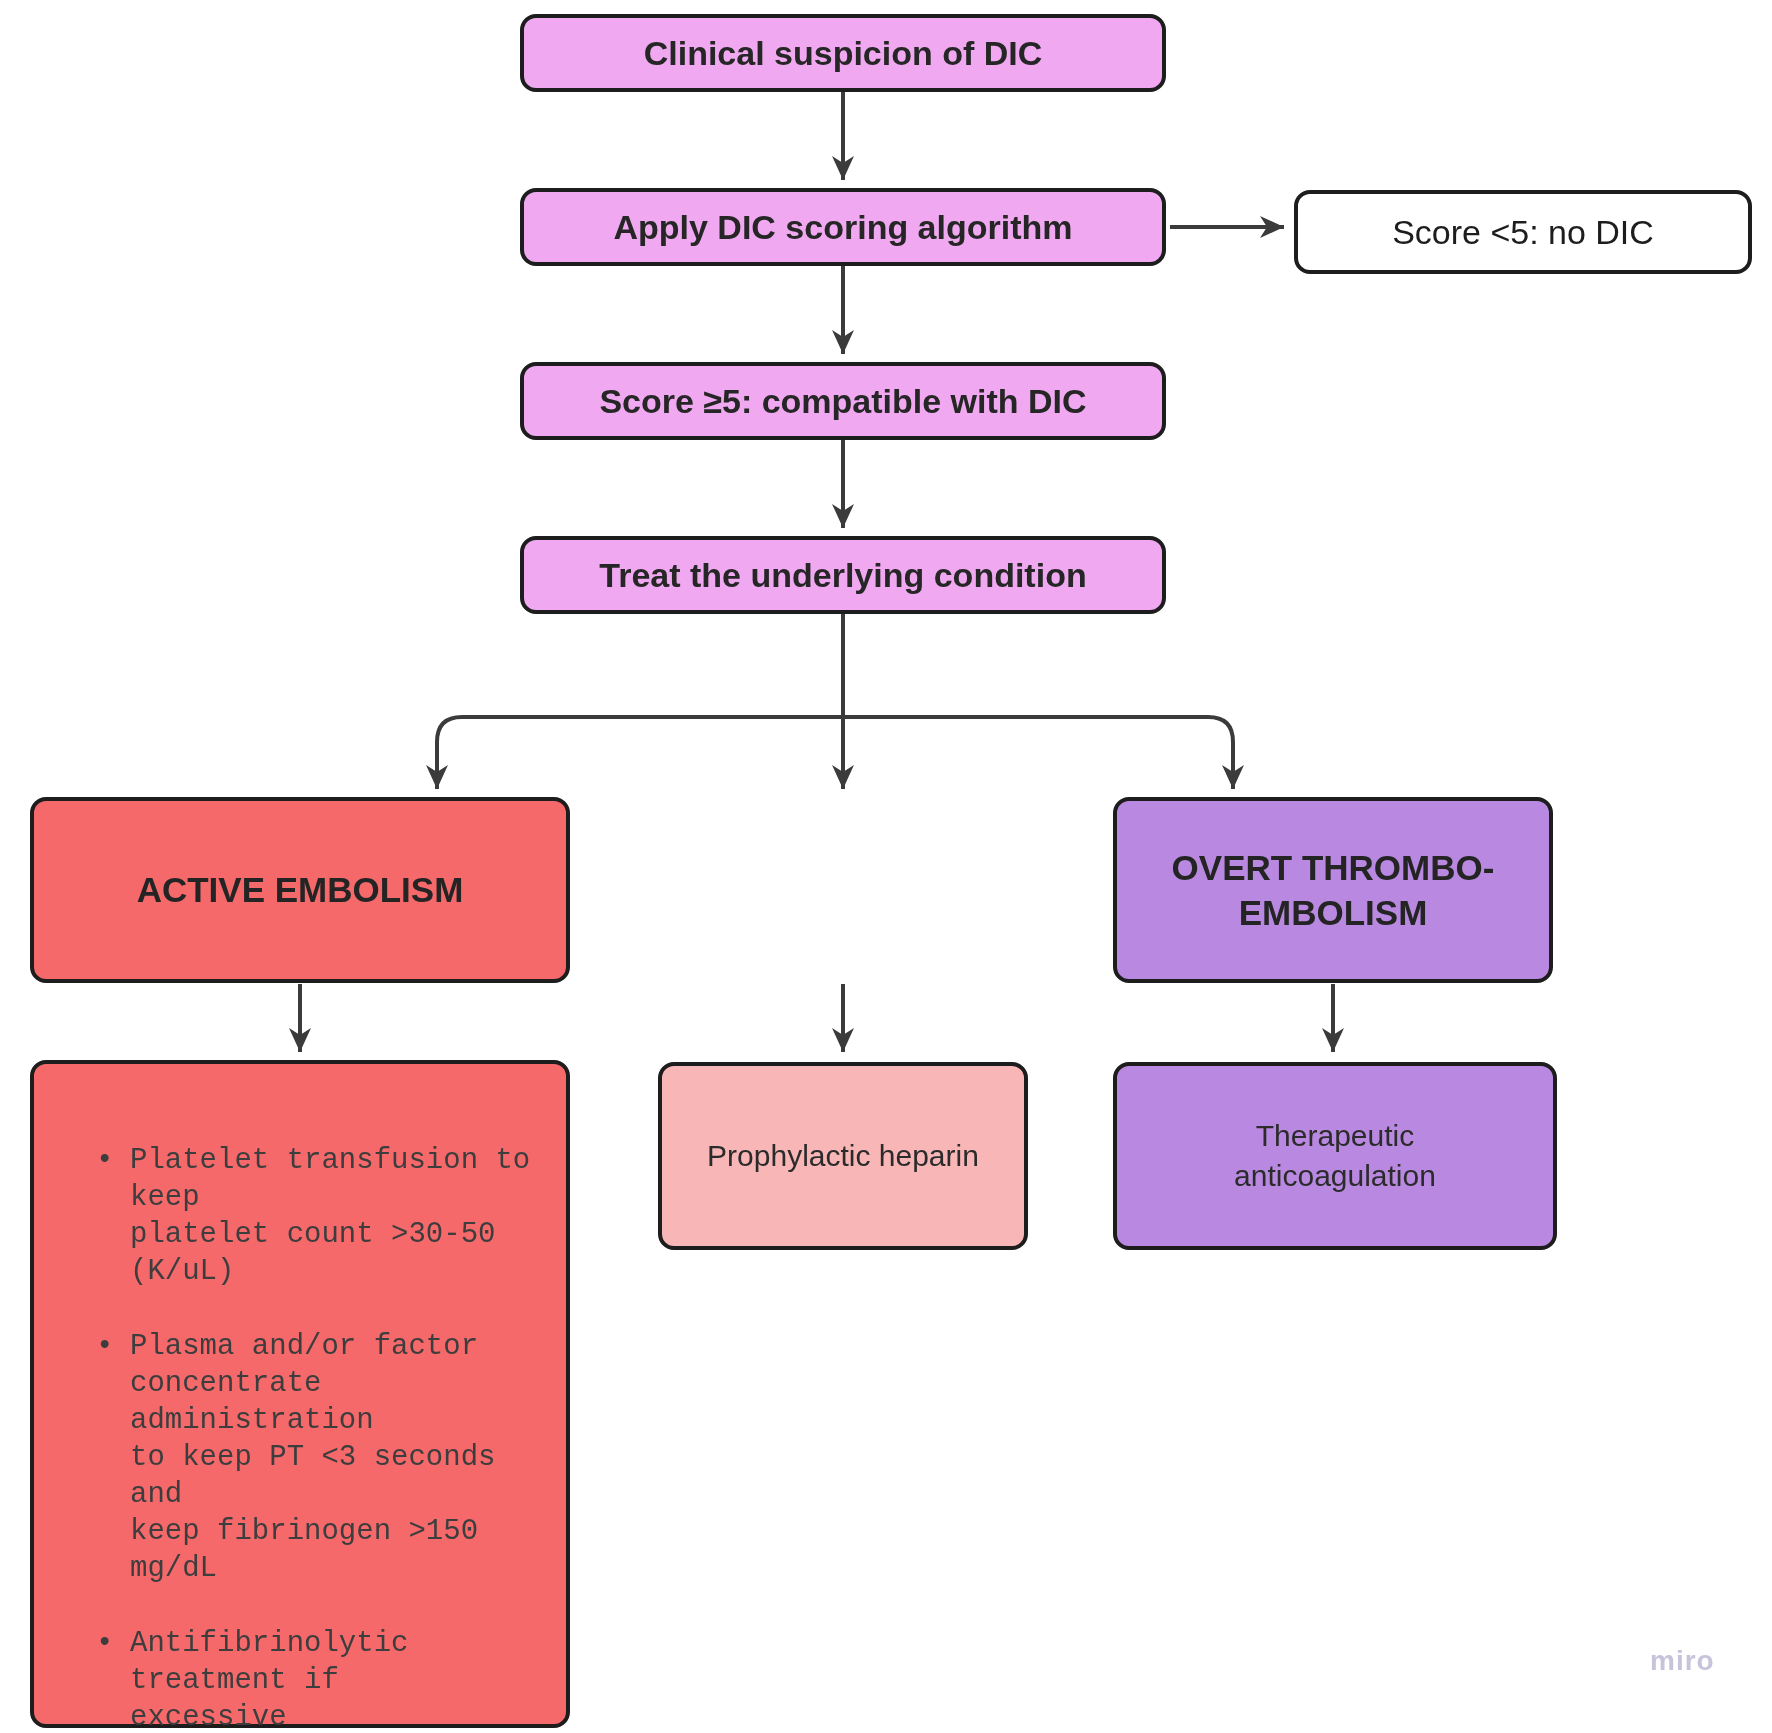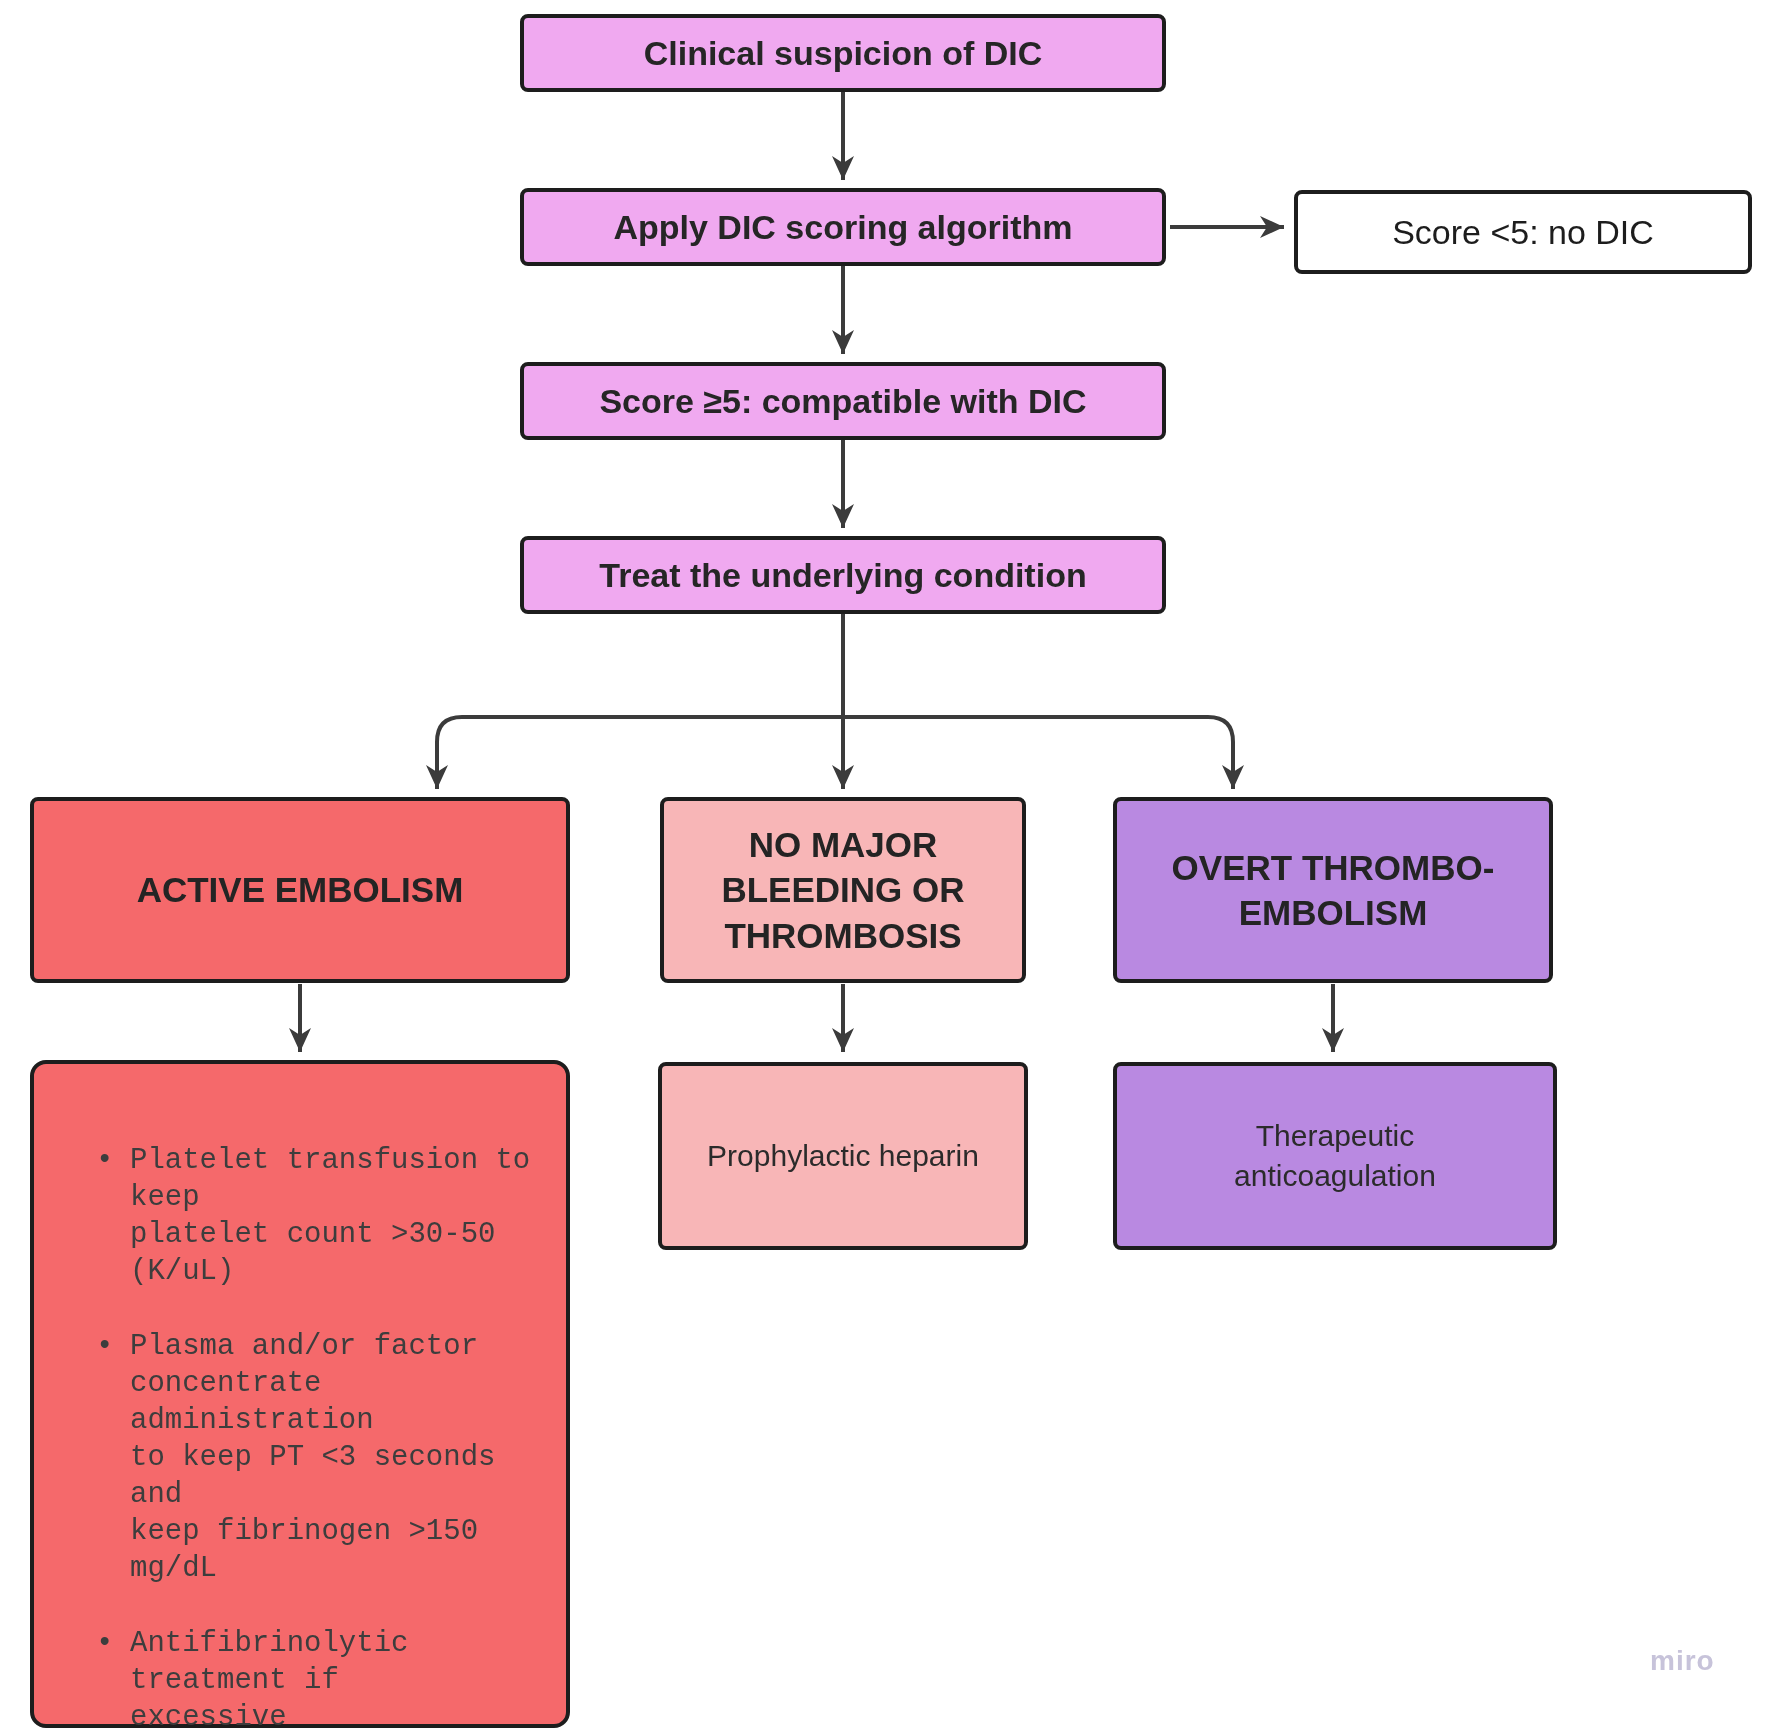--- a/index.html
+++ b/index.html
@@ -14,21 +14,21 @@
   #connectors {
     position: absolute;
     left: 0; top: 0;
     width: 1772px; height: 1733px;
     pointer-events: none;
   }
   .box {
     position: absolute;
     box-sizing: border-box;
     border: 4px solid #1d1d1d;
-    border-radius: 8px;
+    border-radius: 16px;
     display: flex;
     align-items: center;
     justify-content: center;
     text-align: center;
     white-space: pre-line;
   }
   .chain {
     left: 520px;
     width: 646px;
     height: 78px;
@@ -141,23 +141,20 @@
   <div class="box chain" style="top:188px">Apply DIC scoring algorithm</div>
 
   <div class="box white-box">Score &lt;5: no DIC</div>
 
   <div class="box chain" style="top:362px">Score ≥5: compatible with DIC</div>
 
   <div class="box chain" style="top:536px">Treat the underlying condition</div>
 
   <div class="box hdr hdr-red">ACTIVE EMBOLISM</div>
 
-  <div class="box hdr hdr-pink">NO MAJOR
-BLEEDING OR
-THROMBOSIS</div>
 
   <div class="box hdr hdr-purple">OVERT THROMBO-
 EMBOLISM</div>
 
   <div class="details">
     <ul>
       <li>Platelet transfusion to keep
 platelet count &gt;30-50 (K/uL)</li>
       <li>Plasma and/or factor
 concentrate administration

